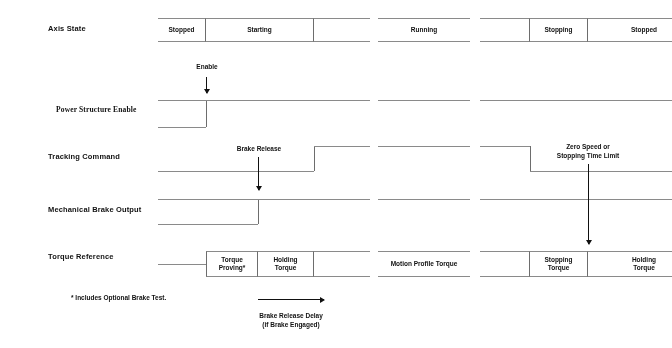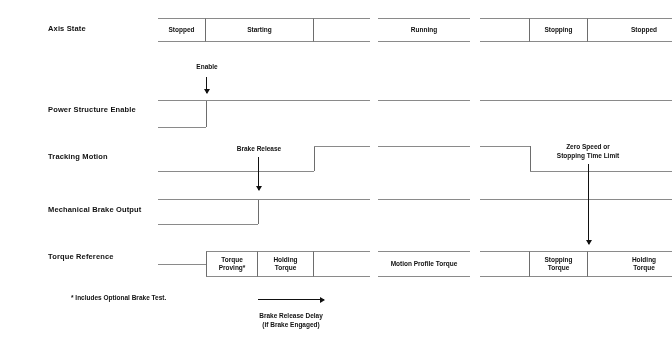--- a/index.html
+++ b/index.html
@@ -107,23 +107,23 @@
     white-space: nowrap;
   }
 </style>
 </head>
 <body>
 
 <div id="diagram-root">
 
   <div class="row-label" style="left:8px; top:24px;">Axis State</div>
 
-  <div class="row-label" style="left:8px; top:105px;">Power Structure Enable</div>
-
-  <div class="row-label" style="left:8px; top:152px;">Tracking Motion</div>
+  <div class="row-label" style="left:16px; top:105px;font-family:Liberation Serif, serif;">Power Structure Enable</div>
+
+  <div class="row-label" style="left:8px; top:152px;">Tracking Command</div>
 
   <div class="row-label" style="left:8px; top:205px;text-align:right;">Mechanical Brake Output</div>
 
   <div class="row-label" style="left:8px; top:252px;">Torque Reference</div>
 
   <div class="seg div-right" style="left:118px; top:18px; width:48px; height:24px;">Stopped</div>
 
   <div class="seg div-right" style="left:166px; top:18px; width:108px; height:24px;">Starting</div>
 
   <div class="seg" style="left:274px; top:18px; width:56px; height:24px;"></div>

